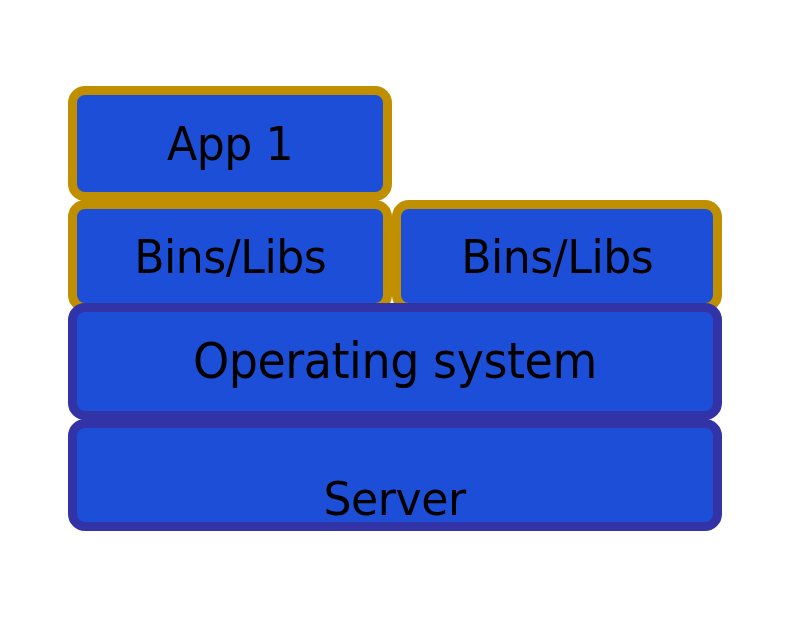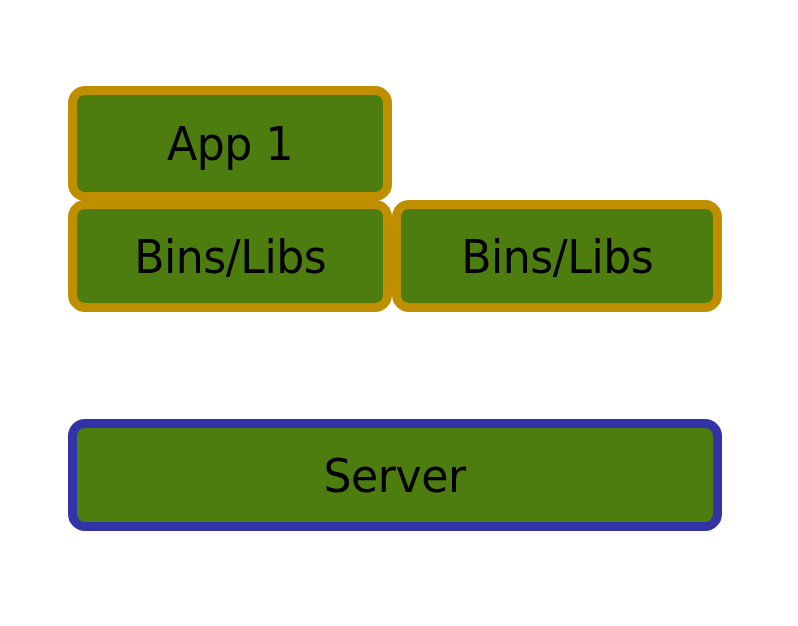--- a/index.html
+++ b/index.html
@@ -18,21 +18,21 @@
     position: relative;
     width: 798px;
     height: 626px;
     background: #ffffff;
   }
 
   
   .node {
     position: absolute;
     box-sizing: border-box;
-    background: #4d7c0f;
+    background: #1d4ed8;
     border-style: solid;
     border-width: 9px;
     border-radius: 17px;
     display: flex;
     align-items: center;
     justify-content: center;
   }
 
   .node-gold { border-color: #bf8f00; }
   .node-blue { border-color: #3333a8; }
@@ -75,20 +75,21 @@
   #node-operating-system {
     left: 68px;  top: 303px; width: 654px; height: 117px;
     z-index: 4;
   }
   #node-operating-system .node-label { font-size: 49px; }
 
   
   #node-server {
     left: 68px;  top: 419px; width: 654px; height: 112px;
     z-index: 3;
+    align-items: flex-end;
   }
   #node-server .node-label { font-size: 47px; }
 </style>
 </head>
 <body>
 
 <div id="stack-diagram">
 
   <div class="node node-gold" id="node-app-1">
     <span class="node-label">App 1</span>
@@ -96,18 +97,21 @@
 
 
   <div class="node node-gold" id="node-binslibs-1">
     <span class="node-label">Bins/Libs</span>
   </div>
 
   <div class="node node-gold" id="node-binslibs-2">
     <span class="node-label">Bins/Libs</span>
   </div>
 
+  <div class="node node-blue" id="node-operating-system">
+    <span class="node-label">Operating system</span>
+  </div>
 
   <div class="node node-blue" id="node-server">
     <span class="node-label">Server</span>
   </div>
 
 </div>
 
 </body></html>

